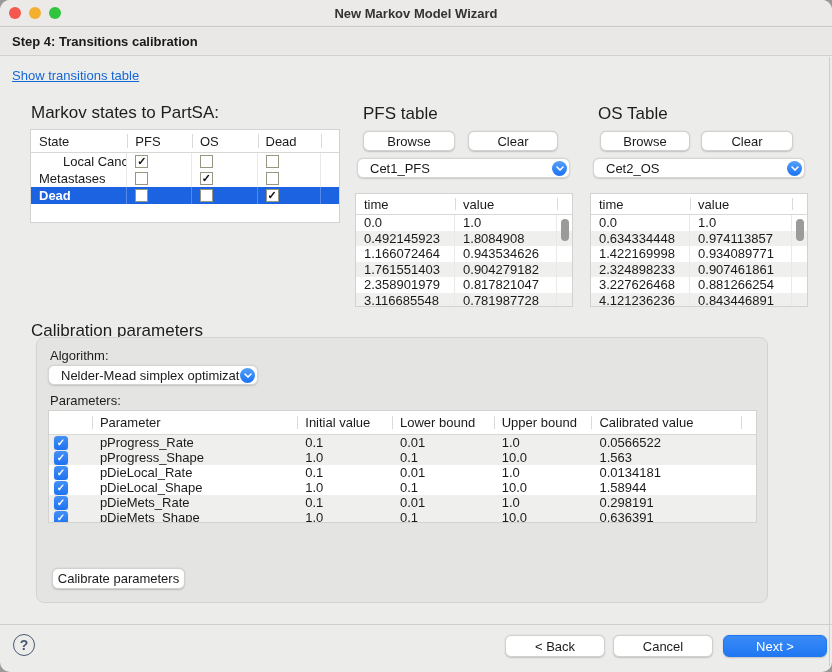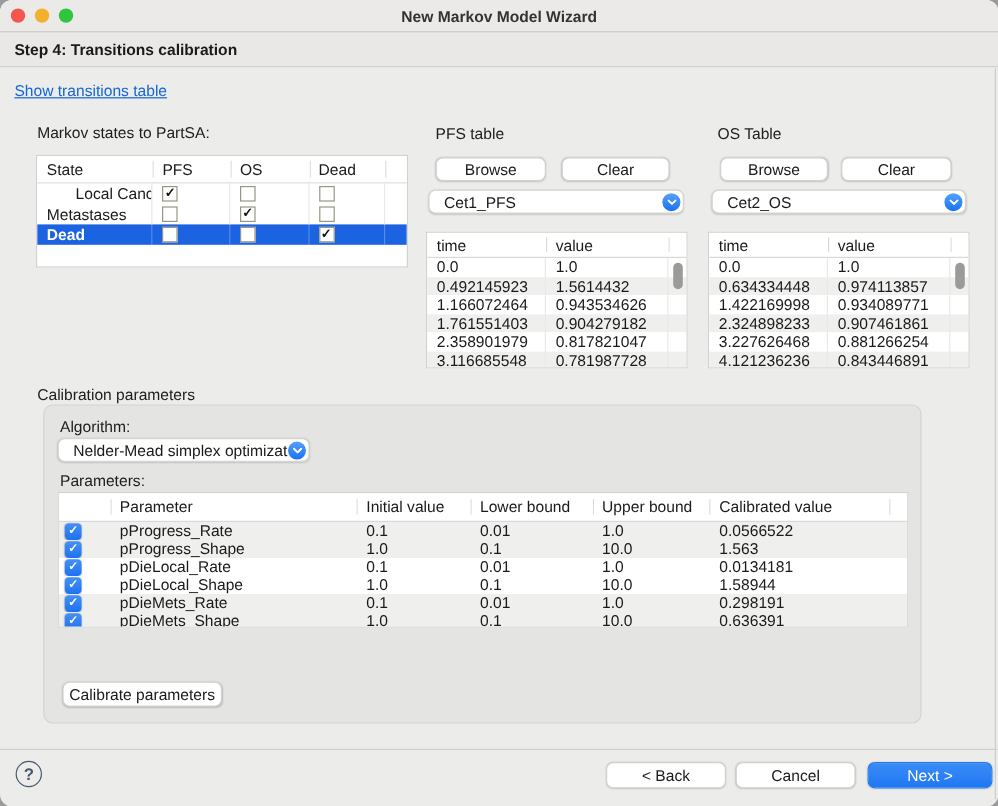--- a/index.html
+++ b/index.html
@@ -25,21 +25,21 @@
   
   .stepbar {
     position:absolute; left:0; top:28px; width:100%; height:28px;
     background:#e9e8e6; border-bottom:1px solid #d2d1cf;
     font-size:13px; font-weight:bold; line-height:28px; padding-left:12px;
   }
   .link {
     position:absolute; left:12px; top:68px; font-size:13px;
     color:#1467d6; text-decoration:underline; cursor:pointer;
   }
-  .sec-label { position:absolute; font-size:13px; color:#1d1d1d; }
+  .sec-label { position:absolute; font-size:17px; color:#1d1d1d; }
   
   .datatable {
     position:absolute; background:#ffffff; border:1px solid #d2d2d0;
     font-size:13px; overflow:hidden;
   }
   .t-head { display:flex; border-bottom:1px solid #d8d8d6; background:#fff; }
   .t-head .hc {
     position:relative; padding:0 0 0 8px; color:#1a1a1a;
     display:flex; align-items:center; overflow:hidden; white-space:nowrap;
   }
@@ -197,21 +197,21 @@
         <div class="hc" style="width: 15px;"></div>
       </div>
     <div id="pfs-body">
         <div class="t-row" style="height: 15.5px;">
           <div class="c" style="width: 100px;">0.0</div>
           <div class="c" style="width: 103px;">1.0</div>
           <div class="c" style="width: 15px;"></div>
         </div>
         <div class="t-row stripe" style="height: 15.5px;">
           <div class="c" style="width: 100px;">0.492145923</div>
-          <div class="c" style="width: 103px;">1.5614432</div>
+          <div class="c" style="width: 103px;">1.8084908</div>
           <div class="c" style="width: 15px;"></div>
         </div>
         <div class="t-row" style="height: 15.5px;">
           <div class="c" style="width: 100px;">1.166072464</div>
           <div class="c" style="width: 103px;">0.943534626</div>
           <div class="c" style="width: 15px;"></div>
         </div>
         <div class="t-row stripe" style="height: 15.5px;">
           <div class="c" style="width: 100px;">1.761551403</div>
           <div class="c" style="width: 103px;">0.904279182</div>

